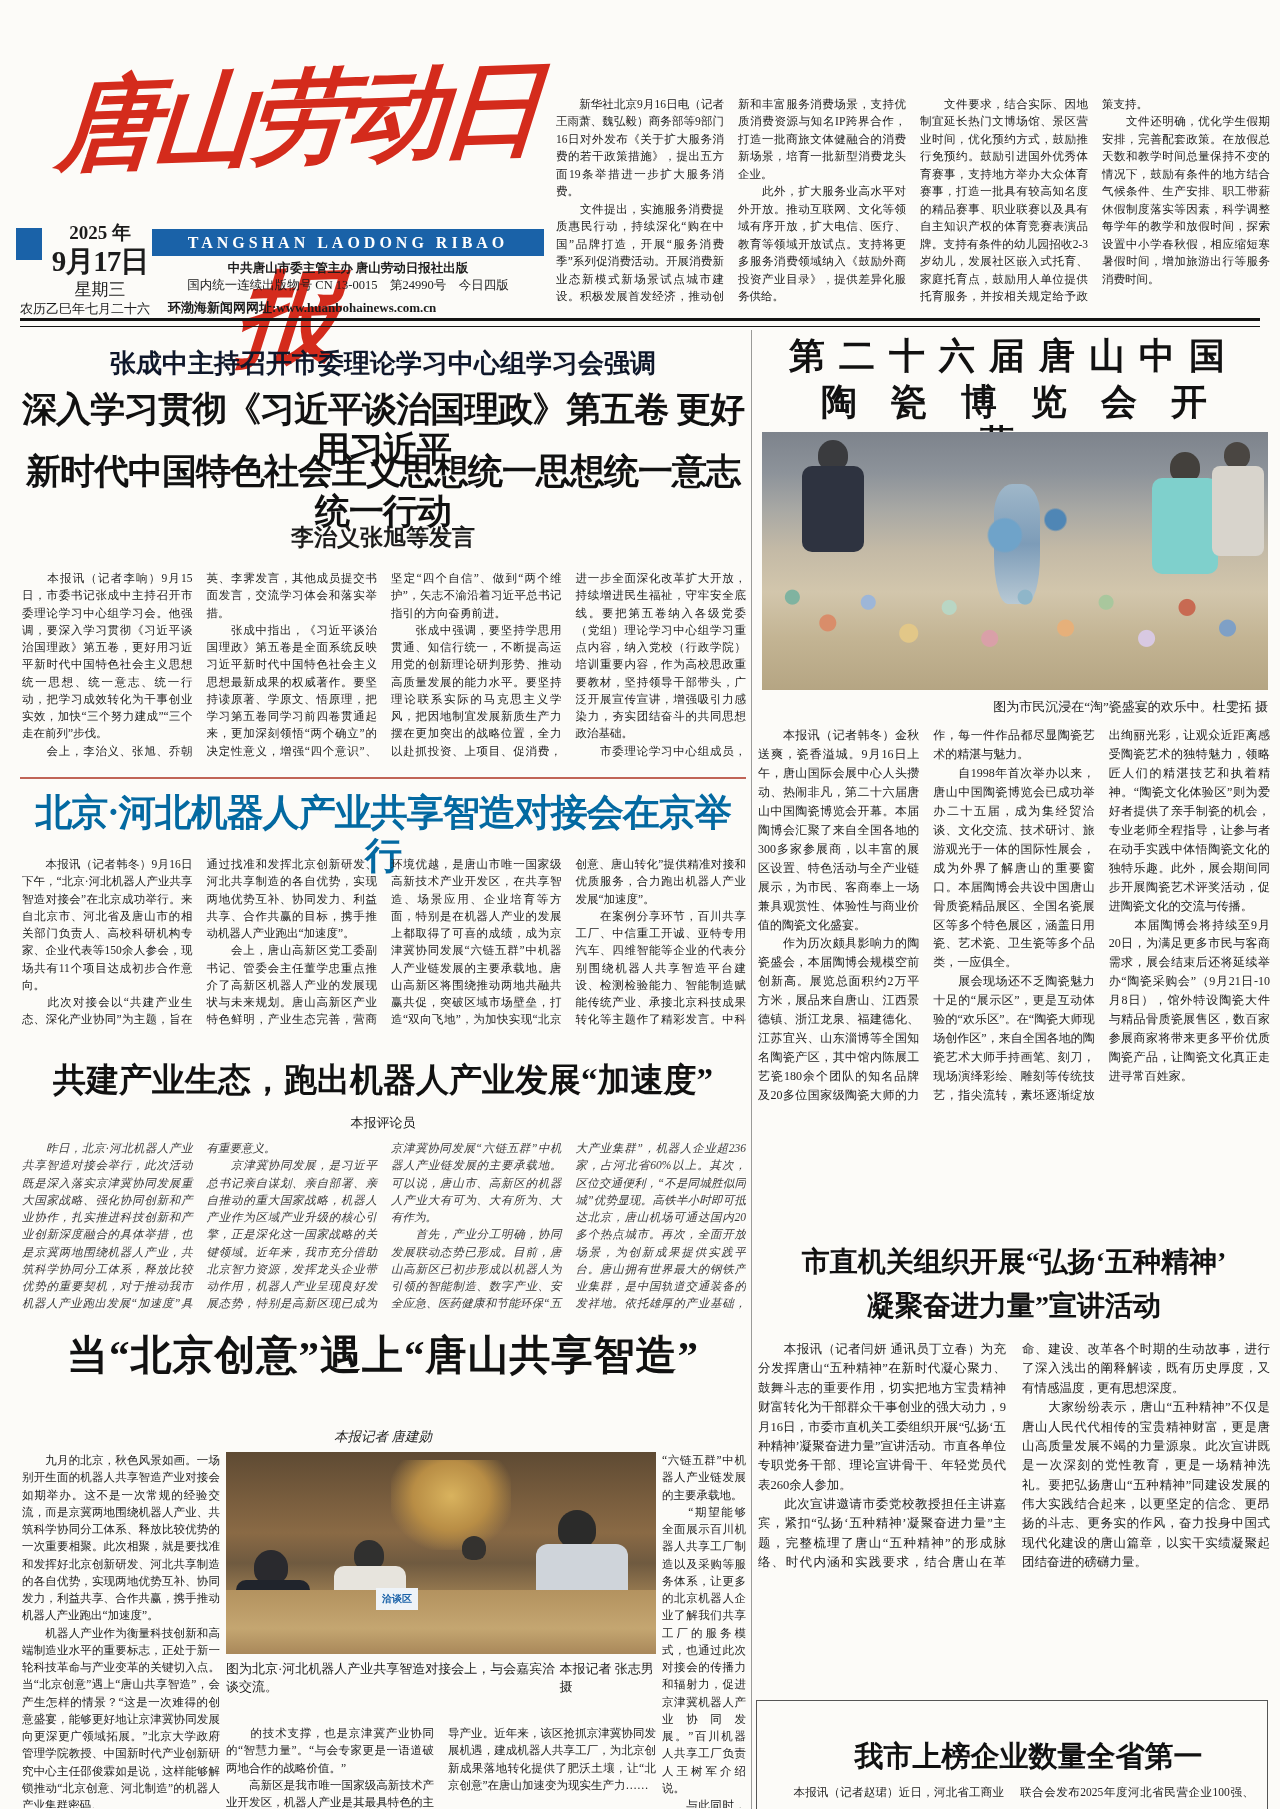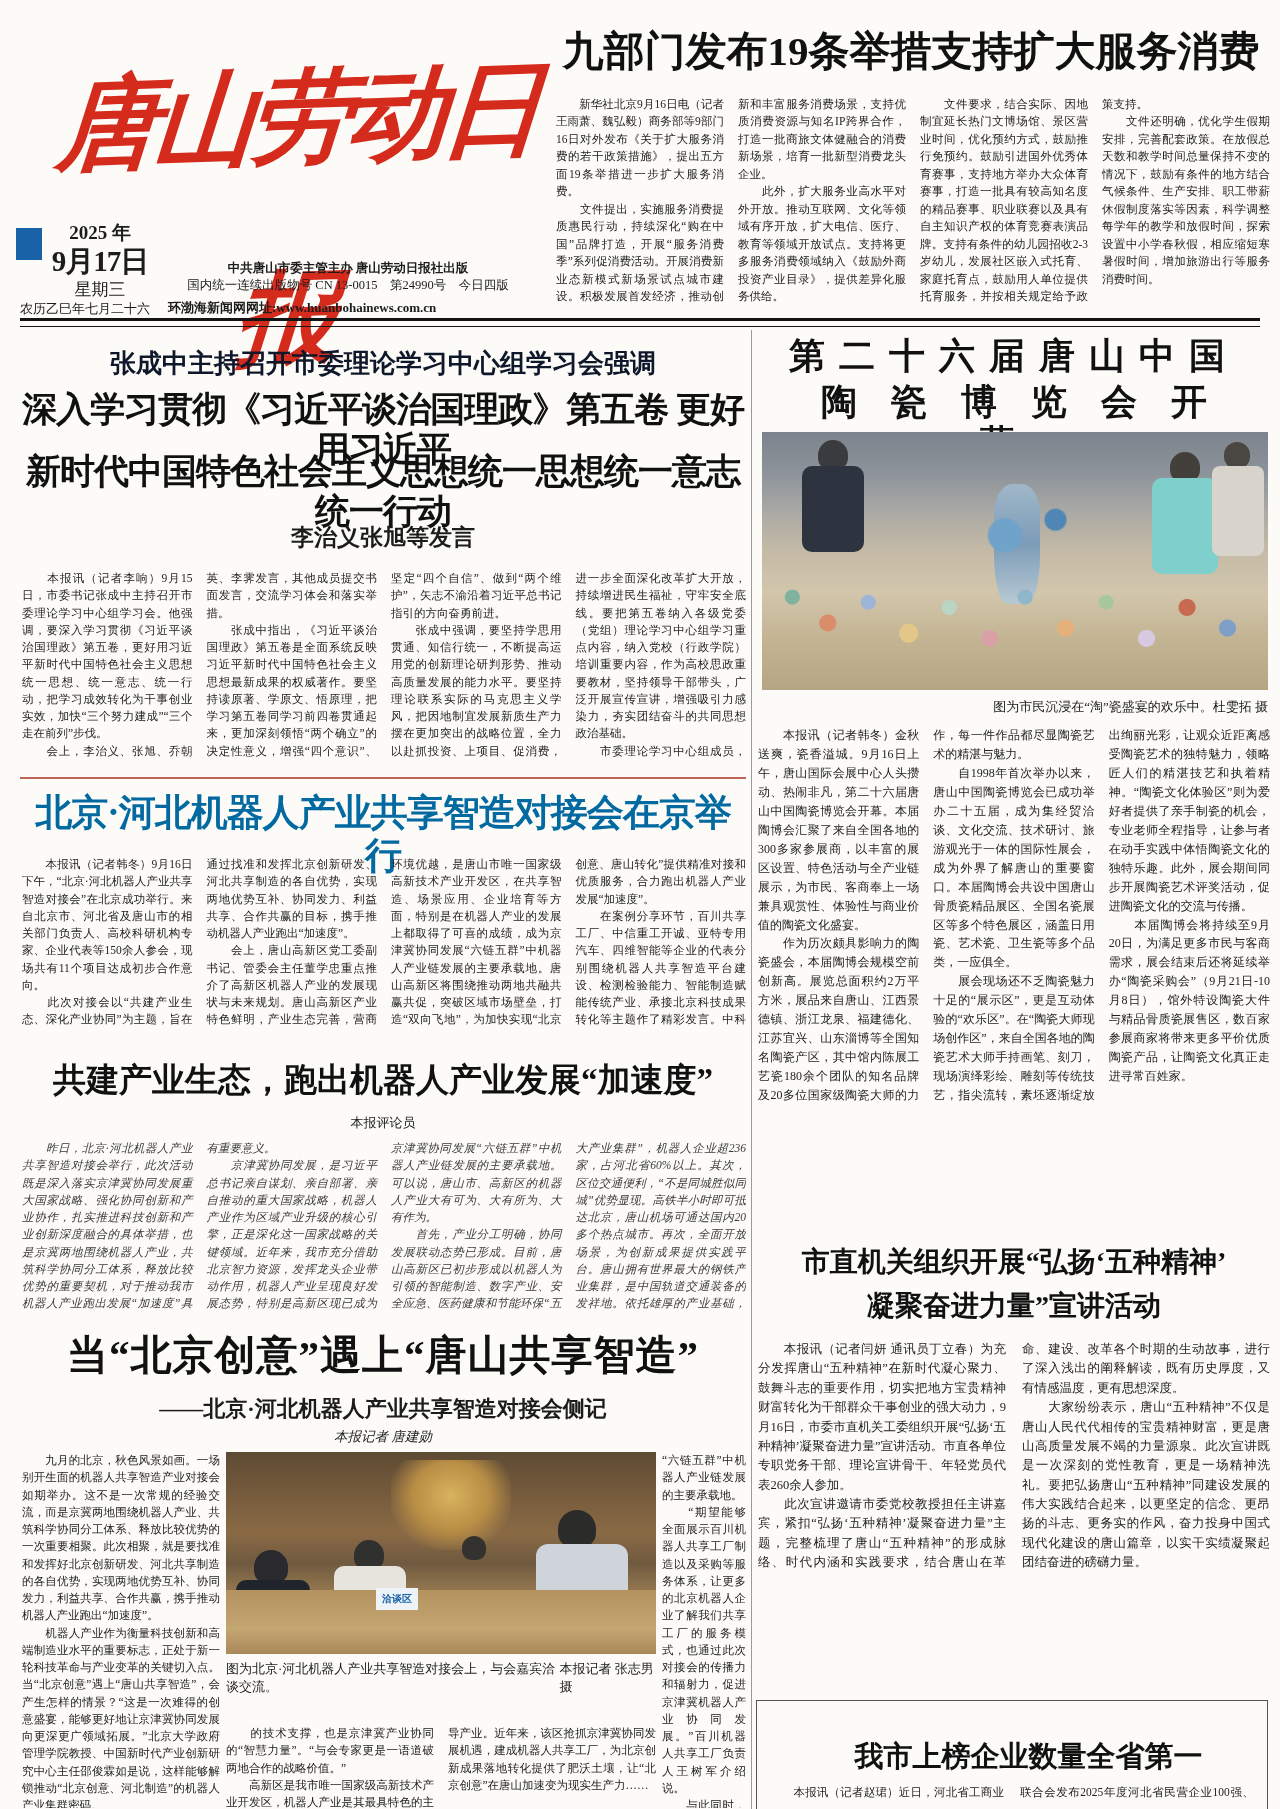--- a/index.html
+++ b/index.html
@@ -107,26 +107,26 @@
 <body>
 
 <div id="page">
 
   <div class="abs logo">唐山劳动日报</div>
   <div class="abs blue-tab"></div>
   <div class="abs date-y">2025 年</div>
   <div class="abs date-d">9月17日</div>
   <div class="abs date-w">星期三</div>
   <div class="abs lunar">农历乙巳年七月二十六</div>
+  <div class="abs band">TANGSHAN LAODONG RIBAO</div>
   <div class="abs pub1">中共唐山市委主管主办 唐山劳动日报社出版</div>
   <div class="abs pub2">国内统一连续出版物号 CN 13-0015　第24990号　今日四版</div>
   <div class="abs web">环渤海新闻网网址:www.huanbohainews.com.cn</div>
   <div class="abs rule-main"></div>
 
-  <div class="abs svc-h hl ctr">九部门发布19条举措支持扩大服务消费</div>
   <div class="abs svc-b body-text">　　新华社北京9月16日电（记者王雨萧、魏弘毅）商务部等9部门16日对外发布《关于扩大服务消费的若干政策措施》，提出五方面19条举措进一步扩大服务消费。
 　　文件提出，实施服务消费提质惠民行动，持续深化“购在中国”品牌打造，开展“服务消费季”系列促消费活动。开展消费新业态新模式新场景试点城市建设。积极发展首发经济，推动创新和丰富服务消费场景，支持优质消费资源与知名IP跨界合作，打造一批商旅文体健融合的消费新场景，培育一批新型消费龙头企业。
 　　此外，扩大服务业高水平对外开放。推动互联网、文化等领域有序开放，扩大电信、医疗、教育等领域开放试点。支持将更多服务消费领域纳入《鼓励外商投资产业目录》，提供差异化服务供给。
 　　文件要求，结合实际、因地制宜延长热门文博场馆、景区营业时间，优化预约方式，鼓励推行免预约。鼓励引进国外优秀体育赛事，支持地方举办大众体育赛事，打造一批具有较高知名度的精品赛事、职业联赛以及具有自主知识产权的体育竞赛表演品牌。支持有条件的幼儿园招收2-3岁幼儿，发展社区嵌入式托育、家庭托育点，鼓励用人单位提供托育服务，并按相关规定给予政策支持。
 　　文件还明确，优化学生假期安排，完善配套政策。在放假总天数和教学时间总量保持不变的情况下，鼓励有条件的地方结合气候条件、生产安排、职工带薪休假制度落实等因素，科学调整每学年的教学和放假时间，探索设置中小学春秋假，相应缩短寒暑假时间，增加旅游出行等服务消费时间。</div>
 
   <div class="abs study-k ctr head-dark">张成中主持召开市委理论学习中心组学习会强调</div>
   <div class="abs study-h1 hl ctr">深入学习贯彻《习近平谈治国理政》第五卷 更好用习近平</div>
   <div class="abs study-h2 hl ctr">新时代中国特色社会主义思想统一思想统一意志统一行动</div>
   <div class="abs study-s ctr">李治义张旭等发言</div>
@@ -145,21 +145,20 @@
 　　对接会结束后，参会嘉宾分组开展互动交流，进一步探讨合作空间，现场气氛热烈，交流深入。
 　　本次对接会的成功举办，不仅为京冀两地机器人企业搭建了高效对接平台，更展现出唐山高新区在推动区域产业协同、构建机器人产业生态中的积极作为与核心作用。我市将持续发挥制造与场景优势，与北京的创新资源紧密联动，共同构建更高效、更完善的协同体系，打造全国领先的机器人产业集群。</div>
 
   <div class="abs ed-h hl ctr">共建产业生态，跑出机器人产业发展“加速度”</div>
   <div class="abs ed-by ctr">本报评论员</div>
   <div class="abs ed-b body-text">　　昨日，北京·河北机器人产业共享智造对接会举行，此次活动既是深入落实京津冀协同发展重大国家战略、强化协同创新和产业协作，扎实推进科技创新和产业创新深度融合的具体举措，也是京冀两地围绕机器人产业，共筑科学协同分工体系，释放比较优势的重要契机，对于推动我市机器人产业跑出发展“加速度”具有重要意义。
 　　京津冀协同发展，是习近平总书记亲自谋划、亲自部署、亲自推动的重大国家战略，机器人产业作为区域产业升级的核心引擎，正是深化这一国家战略的关键领域。近年来，我市充分借助北京智力资源，发挥龙头企业带动作用，机器人产业呈现良好发展态势，特别是高新区现已成为京津冀协同发展“六链五群”中机器人产业链发展的主要承载地。可以说，唐山市、高新区的机器人产业大有可为、大有所为、大有作为。
 　　首先，产业分工明确，协同发展联动态势已形成。目前，唐山高新区已初步形成以机器人为引领的智能制造、数字产业、安全应急、医药健康和节能环保“五大产业集群”，机器人企业超236家，占河北省60%以上。其次，区位交通便利，“不是同城胜似同城”优势显现。高铁半小时即可抵达北京，唐山机场可通达国内20多个热点城市。再次，全面开放场景，为创新成果提供实践平台。唐山拥有世界最大的钢铁产业集群，是中国轨道交通装备的发祥地。依托雄厚的产业基础，唐山已具备成熟的机器人应用场景，仅钢铁行业“机器换人”需求就超过百亿。在石化、建材、装备制造等领域，也有着丰富的应用需求。我市梳理出110个成熟应用场景，将适时对外发布，同时积极开展揭榜挂帅活动，鼓励企业特别是北京机器人企业和科研院所围绕需求开展创新研发。（下转第三版）</div>
 
   <div class="abs ft-h hl ctr">当“北京创意”遇上“唐山共享智造”</div>
-  <div class="abs ft-s ctr">——北京·河北机器人产业共享智造对接会侧记</div>
   <div class="abs ft-by ctr">本报记者 唐建勋</div>
   <div class="abs ft-left body-text">　　九月的北京，秋色风景如画。一场别开生面的机器人共享智造产业对接会如期举办。这不是一次常规的经验交流，而是京冀两地围绕机器人产业、共筑科学协同分工体系、释放比较优势的一次重要相聚。此次相聚，就是要找准和发挥好北京创新研发、河北共享制造的各自优势，实现两地优势互补、协同发力，利益共享、合作共赢，携手推动机器人产业跑出“加速度”。
 　　机器人产业作为衡量科技创新和高端制造业水平的重要标志，正处于新一轮科技革命与产业变革的关键切入点。当“北京创意”遇上“唐山共享智造”，会产生怎样的情景？“这是一次难得的创意盛宴，能够更好地让京津冀协同发展向更深更广领域拓展。”北京大学政府管理学院教授、中国新时代产业创新研究中心主任邵俊霖如是说，这样能够解锁推动“北京创意、河北制造”的机器人产业集群密码。
 　　“京津冀协同发展11年来，取得了非常大的进步。现在进入数字化、人工智能与传统工业深度融合的时期，北京无疑是科技创新的排头兵……</div>
 
   <div class="abs ft-photo">
     <div class="ft-door"></div>
     <div class="fig" style="left:28px;top:98px;width:34px;height:34px;background:#2a2a2e;"></div>
     <div class="person" style="left:10px;top:128px;width:74px;height:50px;background:#20242c;border-radius:10px;"></div>
     <div class="fig" style="left:128px;top:88px;width:30px;height:30px;background:#30302f;"></div>

